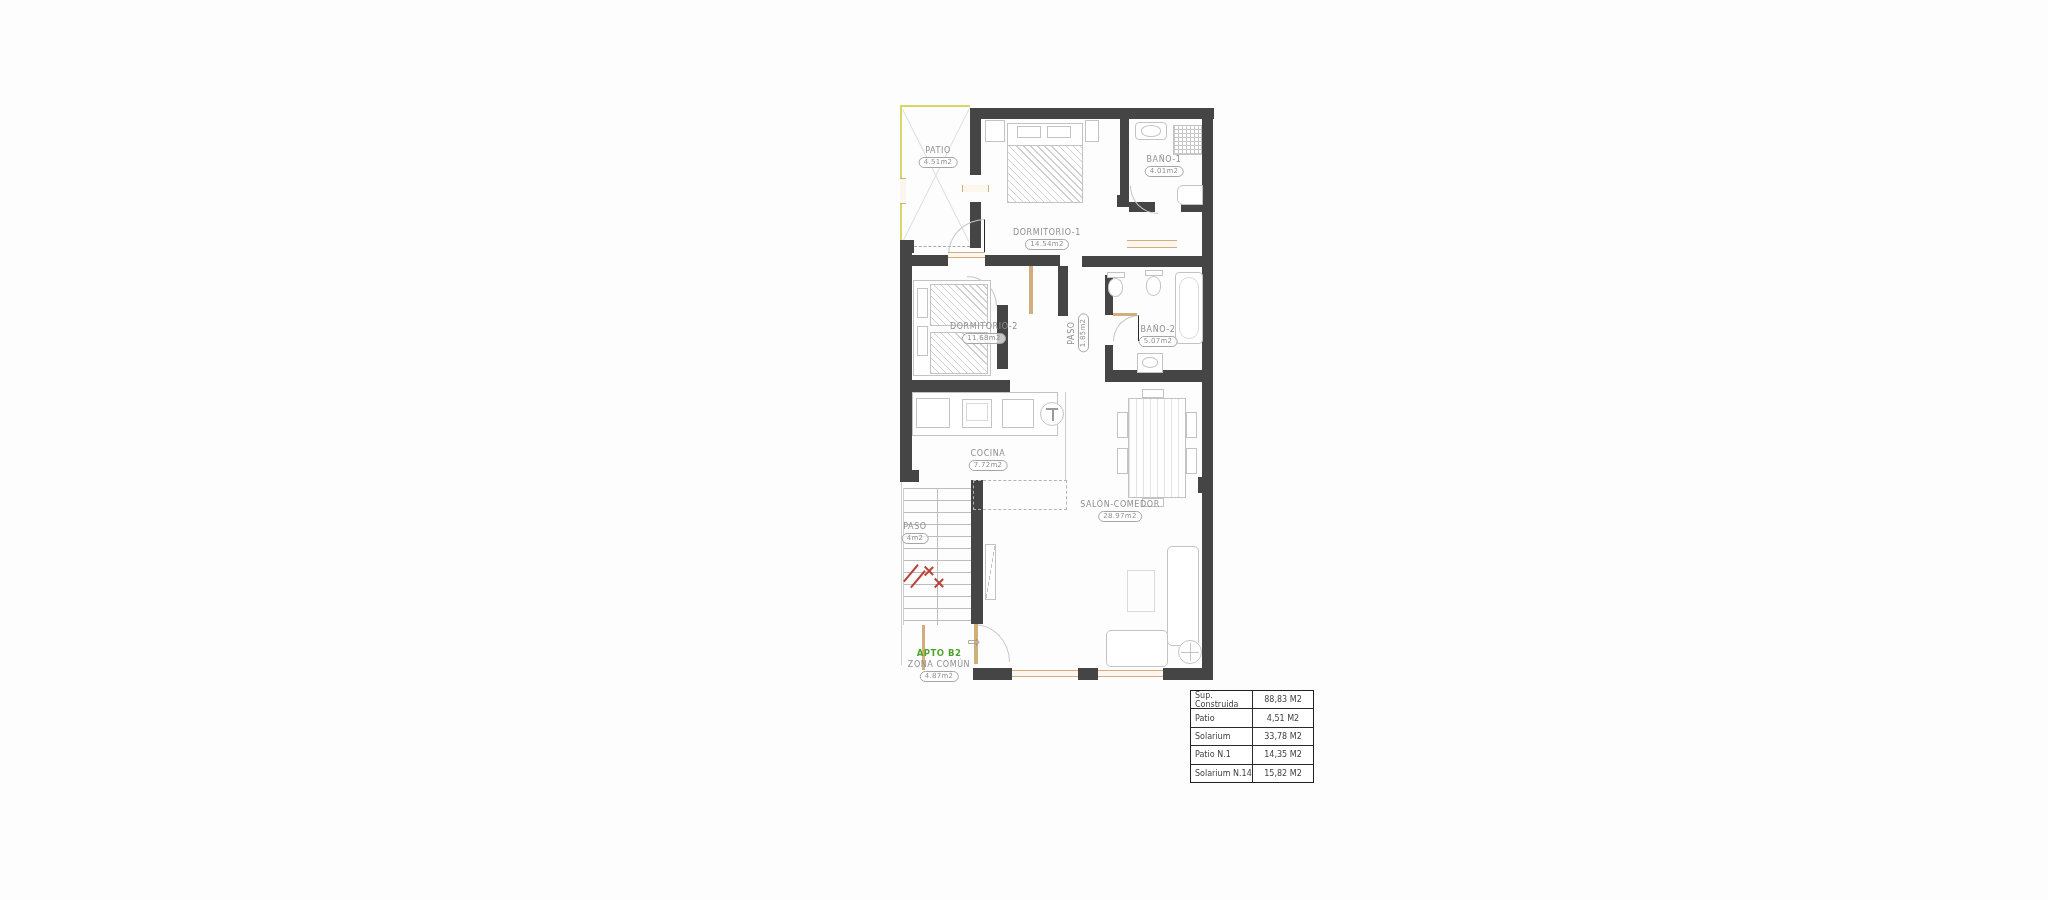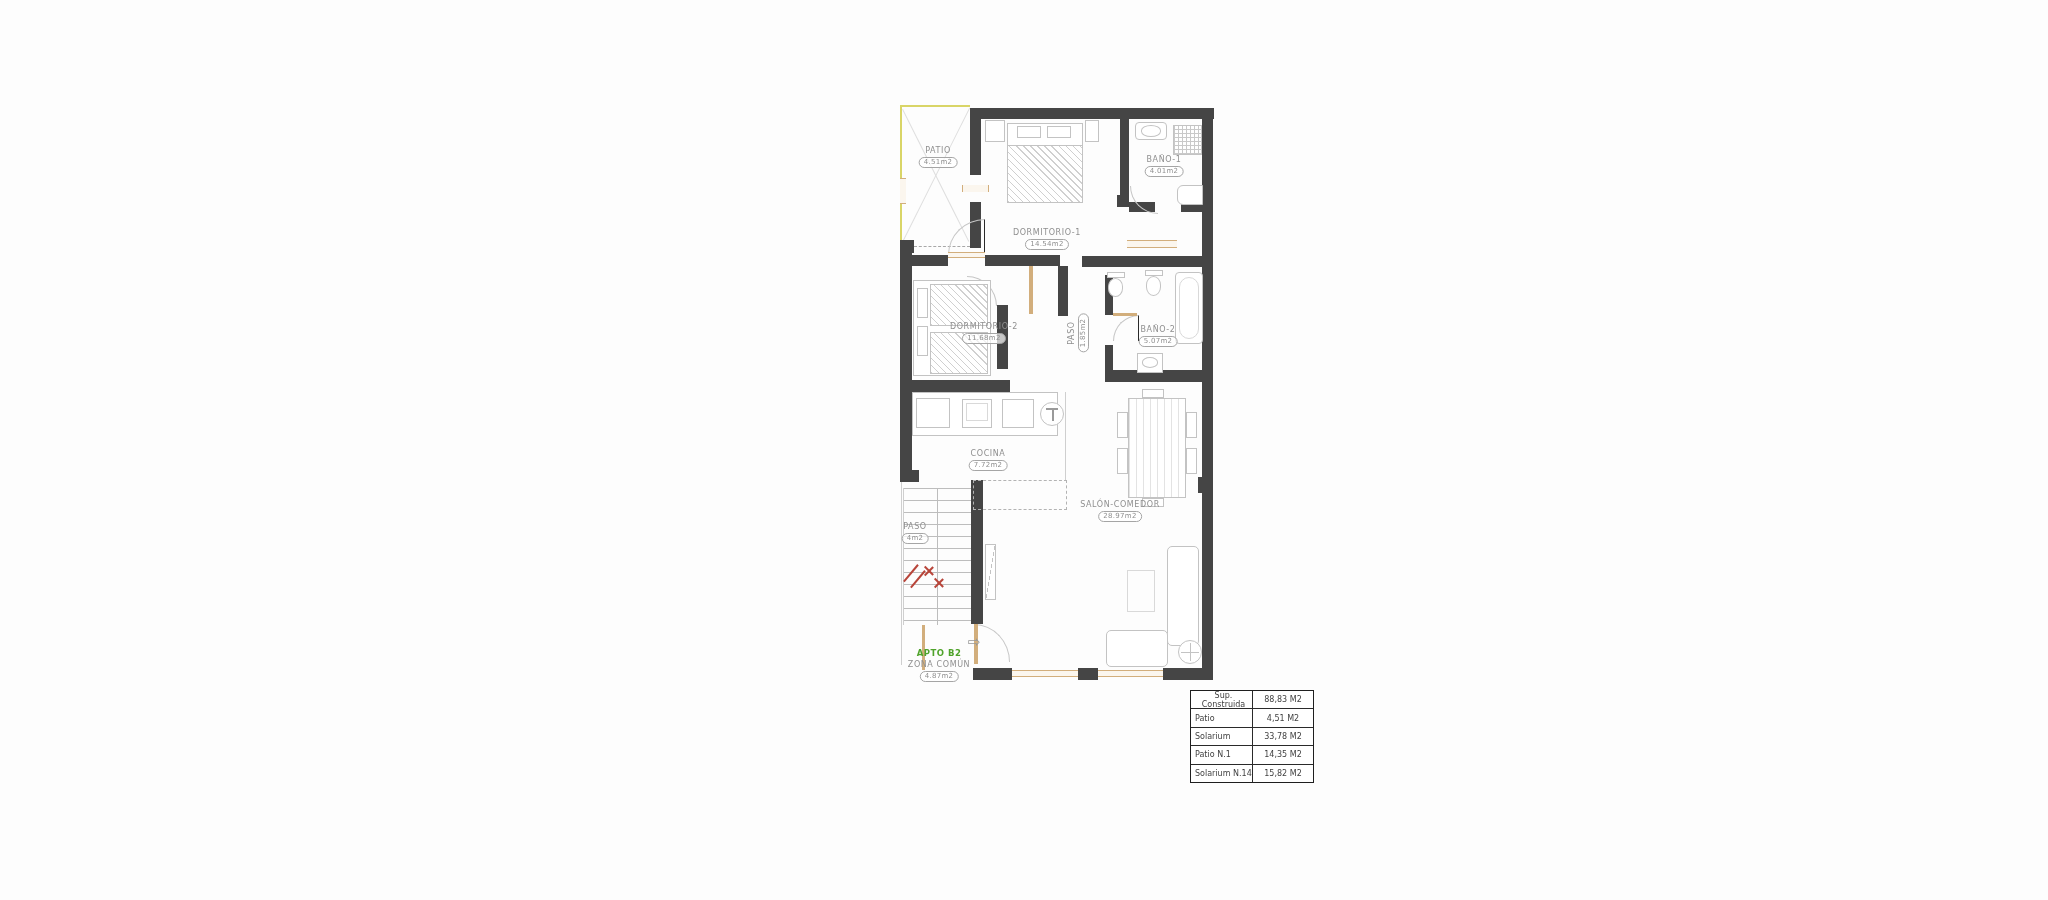--- a/index.html
+++ b/index.html
@@ -51,21 +51,21 @@
   
   .circ{position:absolute;border:1px solid #c3c3c3;border-radius:50%;background:#fff;box-sizing:border-box;}
   .ctbl::before,.ctbl::after{content:"";position:absolute;background:#c3c3c3;}
   .ctbl::before{left:50%;top:2px;bottom:2px;width:1px;}
   .ctbl::after{top:50%;left:2px;right:2px;height:1px;}
   .tglyph::before{content:"";position:absolute;left:50%;top:5px;bottom:4px;width:1.5px;background:#9a9a9a;}
   .tglyph::after{content:"";position:absolute;top:5px;left:5px;right:5px;height:1.5px;background:#9a9a9a;}
   .oval{position:absolute;border:1px solid #c3c3c3;border-radius:50%/45%;background:#fff;box-sizing:border-box;}
   
   .stable{position:absolute;left:1190px;top:690px;width:124px;height:93px;border:1.5px solid #1f1f1f;
-          display:flex;flex-direction:column;background:#fff;font-size:8px;color:#3f3f3f;box-sizing:border-box;text-align:center;}
+          display:flex;flex-direction:column;background:#fff;font-size:8px;color:#3f3f3f;box-sizing:border-box;}
   .trow{flex:1;display:flex;border-bottom:1px solid #2a2a2a;min-height:0;}
   .trow:last-child{border-bottom:none;}
   .tl{width:62px;border-right:1px solid #2a2a2a;display:flex;align-items:center;padding-left:4px;box-sizing:border-box;}
   .tv{flex:1;display:flex;align-items:center;justify-content:center;}
 </style>
 </head>
 <body>
 
 <div class="canvas">
   <div class="plan">

